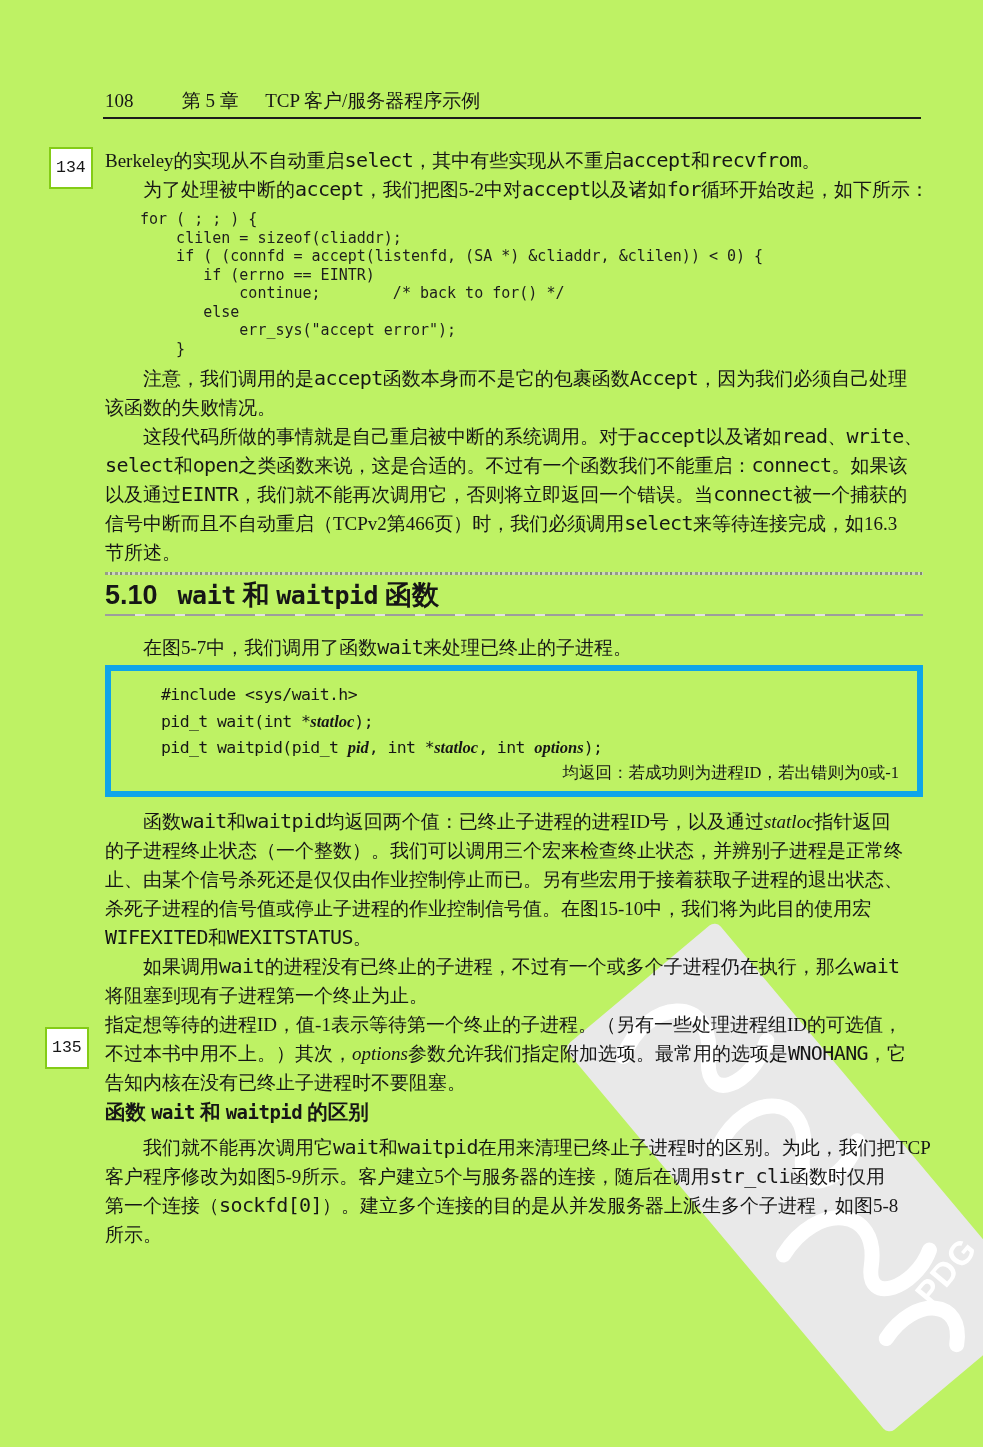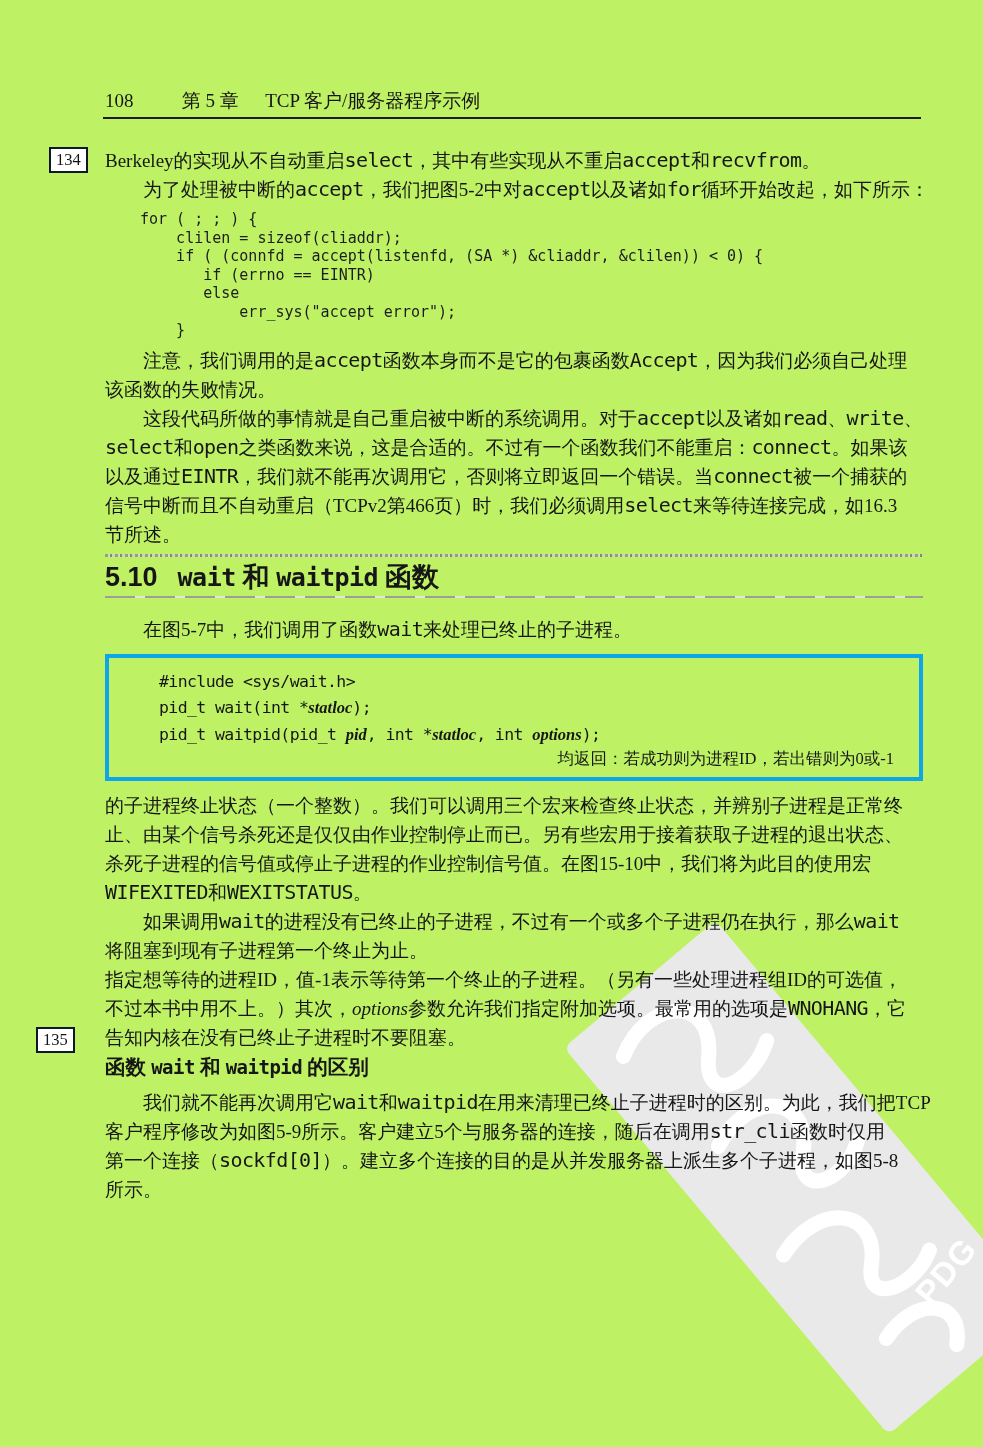--- a/index.html
+++ b/index.html
@@ -9,24 +9,24 @@
   .watermark{position:absolute;left:703px;top:925px;width:198px;height:505px;background:#e9e9e9;
              transform:rotate(-40deg);border-radius:8px;z-index:0;}
   .watermark .pdg{position:absolute;top:398px;left:112px;color:#ffffff;font-weight:bold;
                   font-size:33px;font-family:"Liberation Sans",sans-serif;transform:rotate(-10deg);letter-spacing:1px;}
   
   .header{position:absolute;top:88px;left:105px;width:816px;z-index:2;font-size:19px;}
   .header .pagenum{display:inline-block;width:72px;}
   .header .chapter-label{display:inline-block;margin-right:22px;}
   .header-rule{position:absolute;top:117px;left:103px;width:818px;height:2px;background:#1c1c1c;z-index:2;}
   
-  .margin-marker{position:absolute;border:2px solid #0f172a;font-size:16.5px;line-height:22px;
-                 padding:0 5px;background:#fff;z-index:2;}
+  .margin-marker{position:absolute;border:2px solid #84cc16;font-size:16.5px;line-height:22px;
+                 padding:8px 5px;background:#fff;z-index:2;font-family:Liberation Mono, monospace;}
   .mk134{left:49px;top:147px;}
-  .mk135{left:36px;top:1027px;}
+  .mk135{left:45px;top:1027px;}
   
   .content{position:absolute;left:105px;top:146px;width:818px;z-index:1;}
   .tl{font-size:19px;line-height:29px;white-space:nowrap;}
   .ind{text-indent:38px;}
   .f-m{font-family:"DejaVu Sans Mono",monospace;font-size:20px;letter-spacing:-0.6px;}
   .f-i{font-style:italic;}
   .f-b{font-weight:bold;}
   .f-mb{font-family:"DejaVu Sans Mono",monospace;font-weight:bold;font-size:0.93em;letter-spacing:-0.5px;}
   .f-bi{font-style:italic;font-weight:bold;font-size:16.5px;}
   
@@ -35,21 +35,21 @@
   
   .section-head{margin-top:5px;}
   .rule-speckle{height:3px;opacity:.85;
     background:repeating-linear-gradient(90deg,#8e8e8e 0 3px,#d8d8d8 3px 5px,#777 5px 7px,#cfcfcf 7px 10px);}
   .sec-title{margin:4px 0 2px;font-size:27px;line-height:32px;font-weight:bold;white-space:nowrap;}
   .sec-num{font-family:"Liberation Sans",sans-serif;margin-right:20px;font-weight:bold;}
   .sec-title .f-mb{font-size:25px;}
   .rule-gray{height:2px;background:repeating-linear-gradient(90deg,#9d9d9d 0 30px,#e3e3e3 30px 40px);}
   .after-head{margin-top:17px;}
   
-  .proto-box{border:4px solid #0ea5e9;margin-top:10px;padding:10px 23px 6px 50px;}
+  .proto-box{border:6px solid #0ea5e9;margin-top:3px;padding:10px 16px 6px 50px;}
   .proto-box .tl{line-height:25.5px;}
   .proto-box .f-m{font-size:16.5px;}
   .return-note{text-align:right;font-size:16.5px;line-height:24px;padding-right:2px;}
   .p6{margin-top:10px;}
   .subsection-title{margin:0 0 6px;font-size:20.5px;line-height:30px;font-weight:bold;white-space:nowrap;}
   .subsection-title .f-mb{font-size:19px;}
 </style>
 </head>
 <body>
 
@@ -84,20 +84,21 @@
       </div>
     <div>
         <div class="tl ind"><span>为了处理被中断的</span><span class="f-m">accept</span><span>，我们把图5-2中对</span><span class="f-m">accept</span><span>以及诸如</span><span class="f-m">for</span><span>循环开始改起，如下所示：</span></div>
       </div>
 
     <div class="codeblock">
         <div class="cl">for ( ; ; ) {</div>
         <div class="cl">    clilen = sizeof(cliaddr);</div>
         <div class="cl">    if ( (connfd = accept(listenfd, (SA *) &amp;cliaddr, &amp;clilen)) &lt; 0) {</div>
         <div class="cl">       if (errno == EINTR)</div>
+        <div class="cl">           continue;        /* back to for() */</div>
         <div class="cl">       else</div>
         <div class="cl">           err_sys("accept error");</div>
         <div class="cl">    }</div>
       </div>
 
     <div>
         <div class="tl ind"><span>注意，我们调用的是</span><span class="f-m">accept</span><span>函数本身而不是它的包裹函数</span><span class="f-m">Accept</span><span>，因为我们必须自己处理</span></div>
         <div class="tl"><span>该函数的失败情况。</span></div>
       </div>
     <div>
@@ -123,20 +124,21 @@
     <div class="proto-box">
       <div>
           <div class="tl"><span class="f-m">#include &lt;sys/wait.h&gt;</span></div>
           <div class="tl"><span class="f-m">pid_t wait(int *</span><span class="f-bi">statloc</span><span class="f-m">);</span></div>
           <div class="tl"><span class="f-m">pid_t waitpid(pid_t </span><span class="f-bi">pid</span><span class="f-m">, int *</span><span class="f-bi">statloc</span><span class="f-m">, int </span><span class="f-bi">options</span><span class="f-m">);</span></div>
         </div>
       <div class="return-note">均返回：若成功则为进程ID，若出错则为0或-1</div>
     </div>
 
     <div class="p6">
+        <div class="tl ind"><span>函数</span><span class="f-m">wait</span><span>和</span><span class="f-m">waitpid</span><span>均返回两个值：已终止子进程的进程ID号，以及通过</span><span class="f-i">statloc</span><span>指针返回</span></div>
         <div class="tl"><span>的子进程终止状态（一个整数）。我们可以调用三个宏来检查终止状态，并辨别子进程是正常终</span></div>
         <div class="tl"><span>止、由某个信号杀死还是仅仅由作业控制停止而已。另有些宏用于接着获取子进程的退出状态、</span></div>
         <div class="tl"><span>杀死子进程的信号值或停止子进程的作业控制信号值。在图15-10中，我们将为此目的使用宏</span></div>
         <div class="tl"><span class="f-m">WIFEXITED</span><span>和</span><span class="f-m">WEXITSTATUS</span><span>。</span></div>
       </div>
     <div>
         <div class="tl ind"><span>如果调用</span><span class="f-m">wait</span><span>的进程没有已终止的子进程，不过有一个或多个子进程仍在执行，那么</span><span class="f-m">wait</span></div>
         <div class="tl"><span>将阻塞到现有子进程第一个终止为止。</span></div>
       </div>
     <div>

